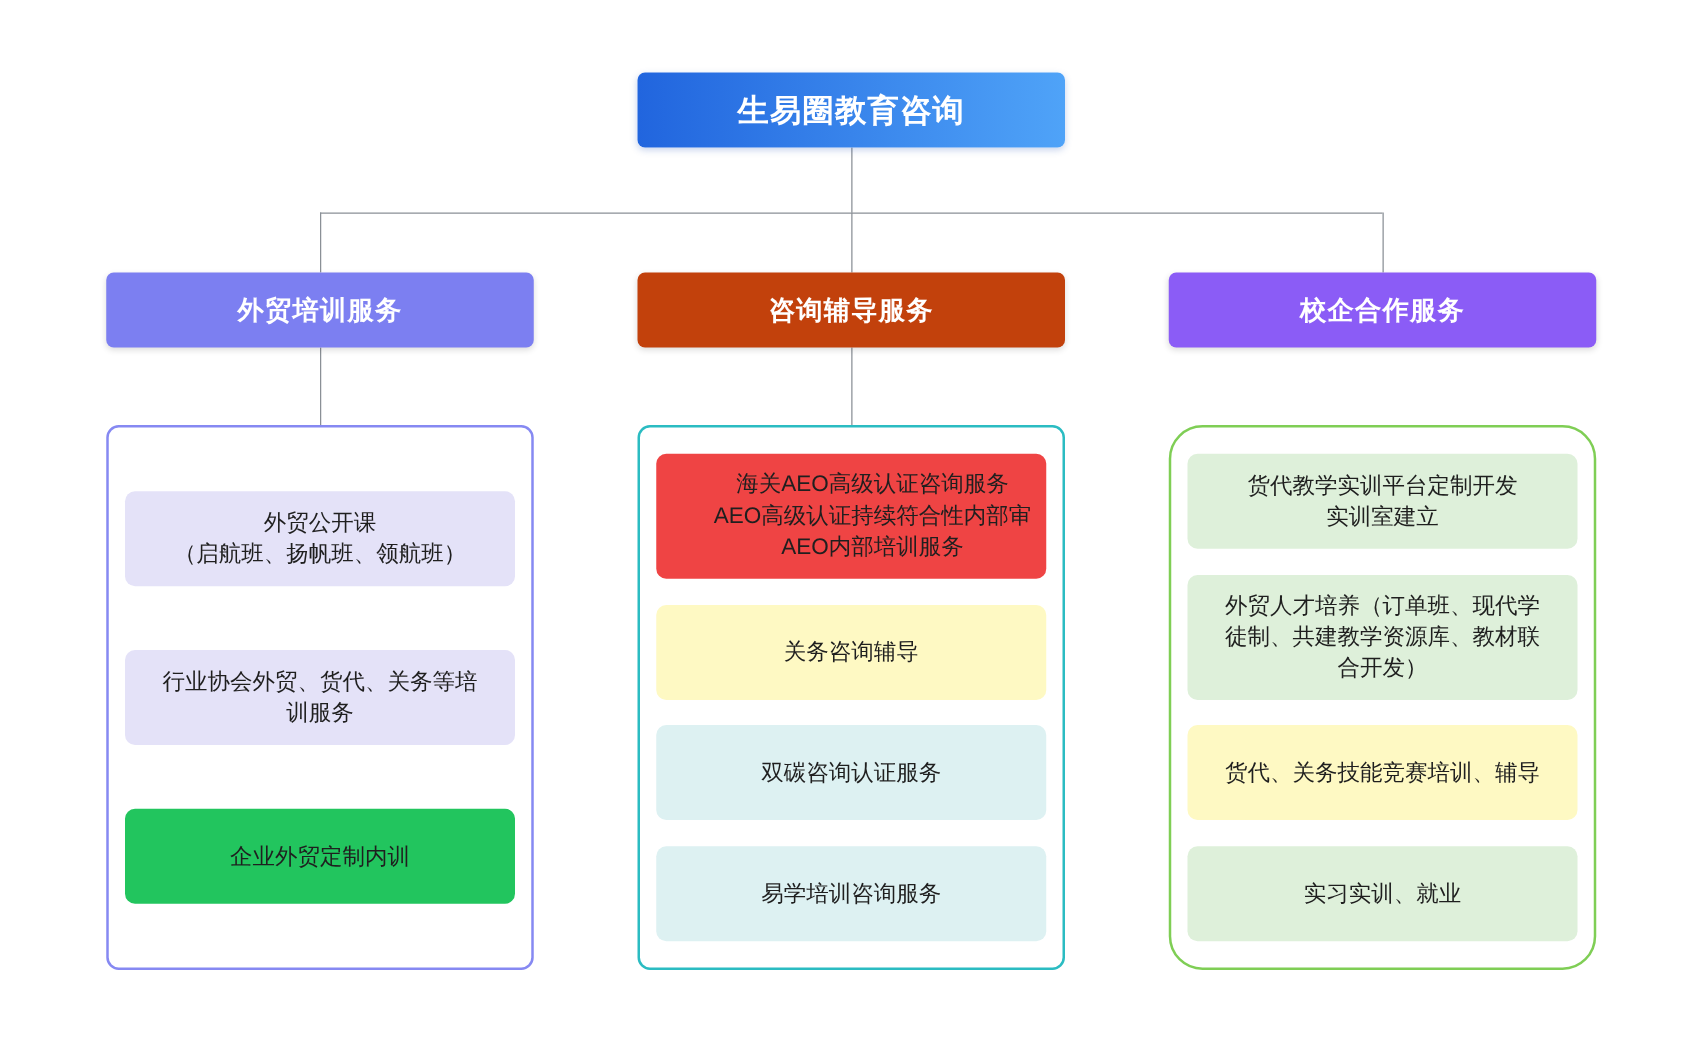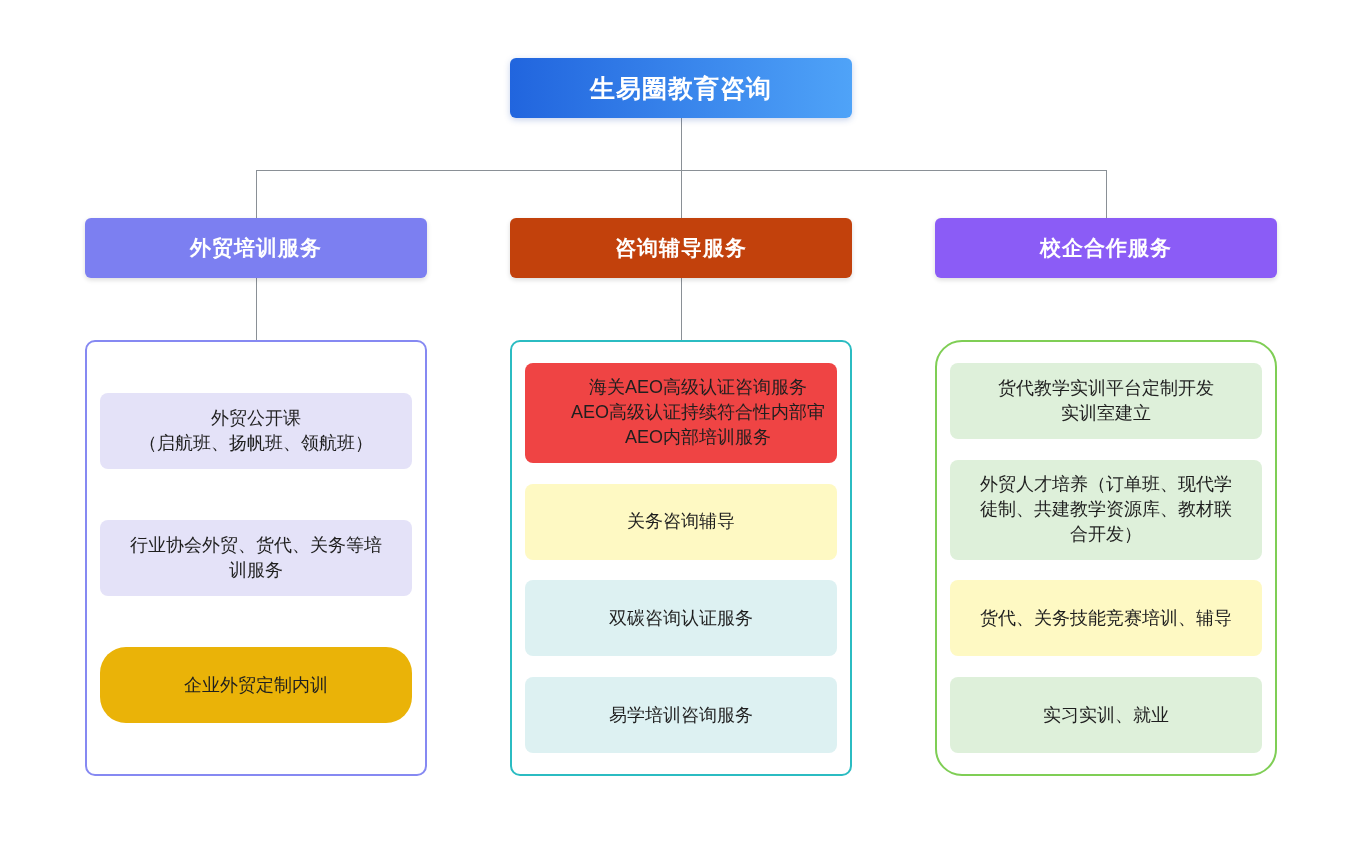--- a/index.html
+++ b/index.html
@@ -85,21 +85,21 @@
 
   <div class="root-node">生易圈教育咨询</div>
 
   <div class="col-0">
     <div class="branch-header" style="background: rgb(124, 127, 241);">外贸培训服务</div>
     <div class="branch-container" style="border-color: rgb(134, 137, 242);">
       <div class="node-item" style="background: rgb(228, 226, 248);">外贸公开课
 （启航班、扬帆班、领航班）</div>
       <div class="node-item" style="background: rgb(228, 226, 248);">行业协会外贸、货代、关务等培
 训服务</div>
-      <div class="node-item" style="background: #eab308; border-radius: 26px;">企业外贸定制内训</div>
+      <div class="node-item" style="background: #22c55e;">企业外贸定制内训</div>
     </div>
   </div>
 
   <div class="col-1">
     <div class="branch-header" style="background: #c2410c; text-align: right;">咨询辅导服务</div>
     <div class="branch-container" style="border-color: rgb(43, 188, 194);">
       <div class="node-item tall" style="background: #ef4444; padding-left: 44px;">海关AEO高级认证咨询服务
 AEO高级认证持续符合性内部审
 AEO内部培训服务</div>
       <div class="node-item" style="background: #fef9c3;">关务咨询辅导</div>

